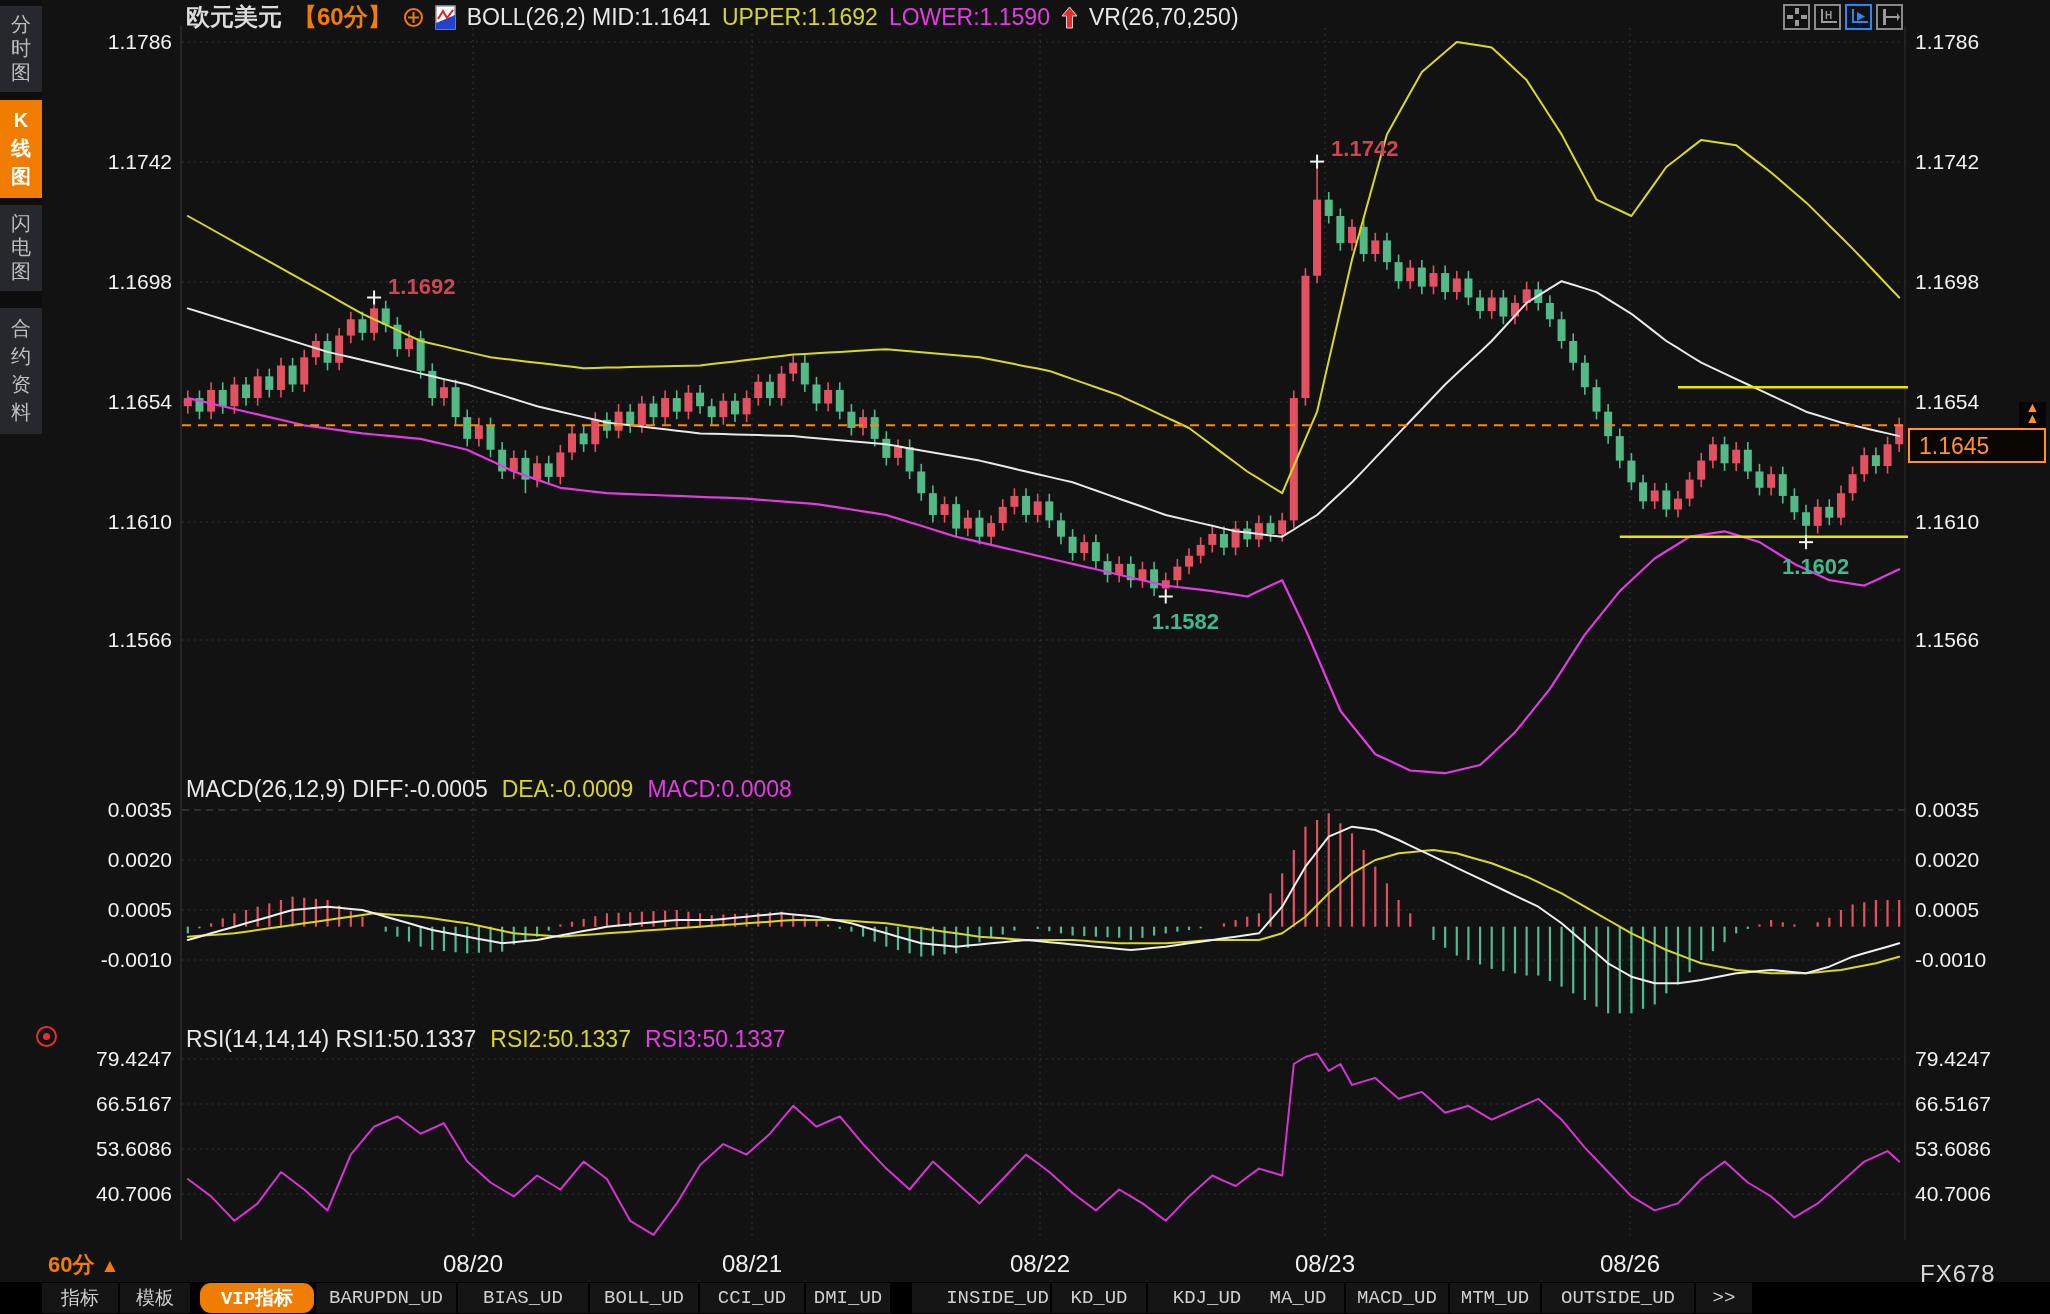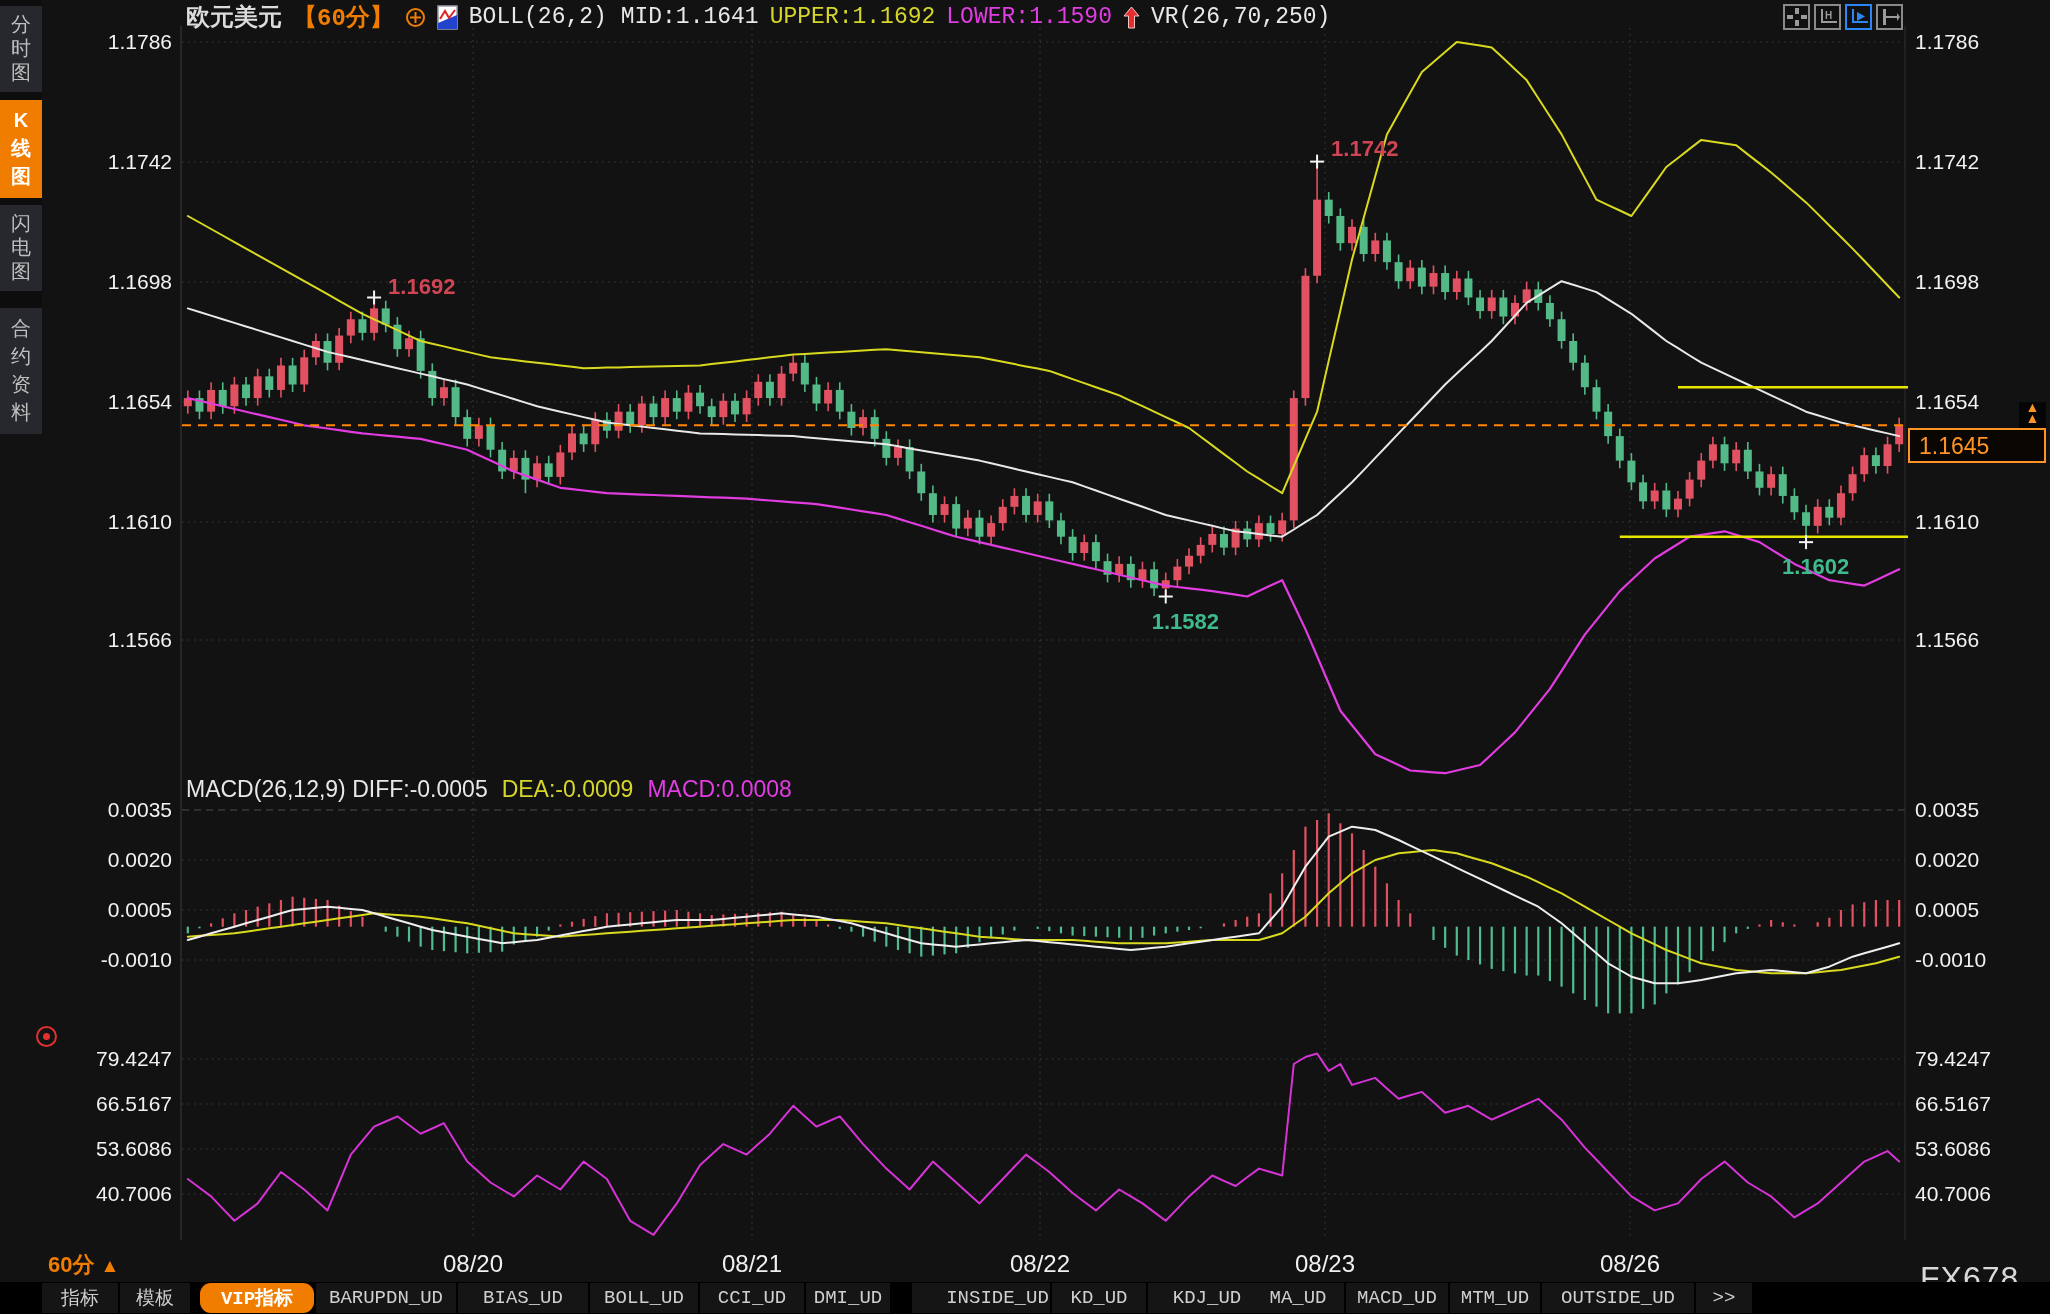--- a/index.html
+++ b/index.html
@@ -6,21 +6,21 @@
   .app{position:relative;width:2050px;height:1314px;background:#121212;overflow:hidden;
        font-family:"Liberation Sans","DejaVu Sans",sans-serif;-webkit-font-smoothing:antialiased;}
   
   .sidebar{position:absolute;left:0;top:0;width:42px;height:434px;background:#0d0d0d;}
   .side-item{position:absolute;left:0;width:42px;background:#26282d;color:#bfbfbf;
              font-size:20px;text-align:center;cursor:pointer;}
   .side-item .ch{display:block;line-height:27px;}
   .side-item.active{background:#f07d00;color:#ffffff;font-weight:bold;}
   
   .topbar{position:absolute;left:186px;top:2px;height:30px;display:flex;align-items:center;gap:11px;
-          font-size:23px;white-space:nowrap;font-family:Liberation Mono, monospace;}
+          font-size:23px;white-space:nowrap;}
   .t-sym{color:#dcdcdc;font-weight:bold;font-size:24px;}
   .t-orange{color:#f07d00;font-weight:bold;font-size:24px;}
   .t-w{color:#e8e8e8;}
   .t-y{color:#d6d62a;}
   .t-m{color:#e23de2;}
   .toolbar{position:absolute;top:4px;left:1783px;display:flex;gap:4px;}
   .tool-btn{width:27px;height:26px;border:2px solid #8a8a8a;box-sizing:border-box;background:#101010;
             display:flex;align-items:center;justify-content:center;cursor:pointer;}
   .tool-btn.active{border-color:#2b87f5;}
   
@@ -34,21 +34,21 @@
   .anno{position:absolute;font-size:22px;font-weight:bold;white-space:nowrap;}
   
   .price-tag{position:absolute;left:1908px;top:428px;width:138px;height:35px;border:2px solid #ff9326;
              background:#0a0702;color:#ff9326;font-size:23px;line-height:33px;padding-left:9px;
              box-sizing:border-box;}
   .tag-arrows{position:absolute;left:2019px;top:402px;width:27px;height:26px;background:#050505;
               color:#ff9326;font-size:14px;line-height:11px;text-align:center;}
   
   .tf-footer{position:absolute;left:48px;top:1250px;color:#f07d00;font-size:22px;font-weight:bold;}
   .tf-footer .tri{font-size:19px;}
-  .watermark{position:absolute;left:1920px;top:1260px;color:#d9d9d9;font-size:32px;letter-spacing:1px;}
+  .watermark{position:absolute;left:1920px;top:1260px;color:#d9d9d9;font-size:24px;letter-spacing:1px;}
   .bullseye{position:absolute;left:36px;top:1026px;width:17px;height:17px;border:2px solid #e03030;
             border-radius:50%;}
   .bullseye::after{content:"";position:absolute;left:5px;top:5px;width:7px;height:7px;background:#e03030;border-radius:50%;}
   
   .tabbar{position:absolute;left:0;top:1282px;width:2050px;height:32px;background:#000;}
   .tab{position:absolute;top:1px;height:30px;background:#151515;color:#cfcfcf;font-size:19px;
        font-family:"Liberation Mono","DejaVu Sans Mono","Liberation Sans",monospace;
        display:flex;align-items:center;justify-content:center;cursor:pointer;box-sizing:border-box;}
   .tab.active{background:#f07d00;color:#fff;font-weight:bold;border-radius:11px;}
   svg#chart{position:absolute;left:0;top:0;}
@@ -620,20 +620,25 @@
   </div>
 
   <div class="panel-header" style="top:776px;">
     <span class="t-w"><span>MACD(26,12,9)</span> <span>DIFF:-0.0005</span></span>
     <span class="t-y">DEA:-0.0009</span>
     <span class="t-m">MACD:0.0008</span>
   </div>
 
   <div class="bullseye"></div>
 
+  <div class="panel-header" style="top:1026px;">
+    <span class="t-w"><span>RSI(14,14,14)</span> <span>RSI1:50.1337</span></span>
+    <span class="t-y">RSI2:50.1337</span>
+    <span class="t-m">RSI3:50.1337</span>
+  </div>
 
   <div class="price-tag">1.1645</div>
   <div class="tag-arrows">▲<br>▲</div>
 
   <div class="tf-footer">
     <span>60分</span>
     <span class="tri">▲</span>
   </div>
 
   <div class="watermark">FX678</div>

